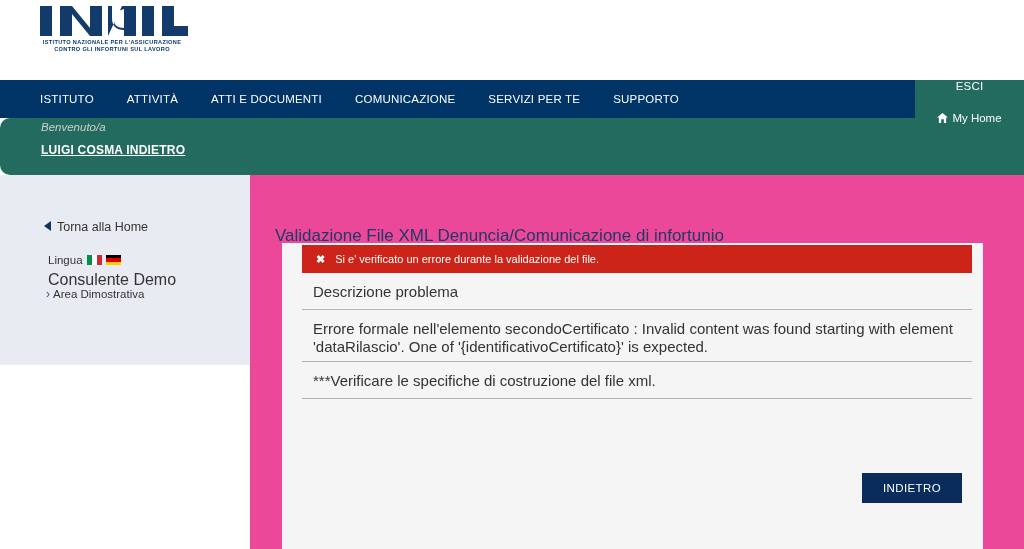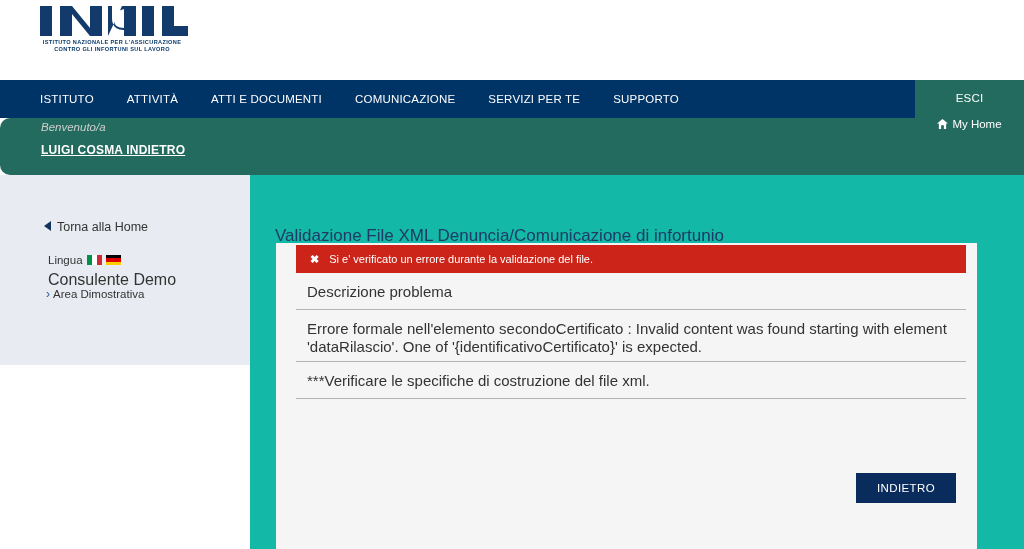--- a/index.html
+++ b/index.html
@@ -80,29 +80,29 @@
     top: 80px;
     width: 109px;
     height: 95px;
     background: #236b5f;
     z-index: 3;
   }
   .esci {
     color: #ffffff;
     font-size: 11.5px;
     text-align: center;
-    padding-top: 12px;
+    padding-top: 0;
     letter-spacing: 0.2px;
     cursor: pointer;
   }
   .myhome {
     color: #ffffff;
     font-size: 11.5px;
     text-align: center;
-    margin-top: 14px;
+    margin-top: 20px;
     cursor: pointer;
     white-space: nowrap;
   }
   .home-icon {
     display: inline-block;
     vertical-align: -1px;
     margin-right: 4px;
   }
 
   
@@ -211,33 +211,33 @@
     font-weight: normal;
   }
 
   
   .main {
     position: absolute;
     left: 250px;
     top: 175px;
     width: 774px;
     height: 374px;
-    background: #14b8a6;
+    background: #ec4899;
   }
   .page-title {
     position: absolute;
     left: 25px;
     top: 51px;
     font-size: 17px;
     color: #1f3a66;
     white-space: nowrap;
   }
   .panel {
     position: absolute;
-    left: 26px;
+    left: 32px;
     top: 68px;
     width: 701px;
     height: 306px;
     background: #f5f5f5;
   }
   .error-banner {
     position: absolute;
     left: 20px;
     top: 2px;
     width: 670px;

